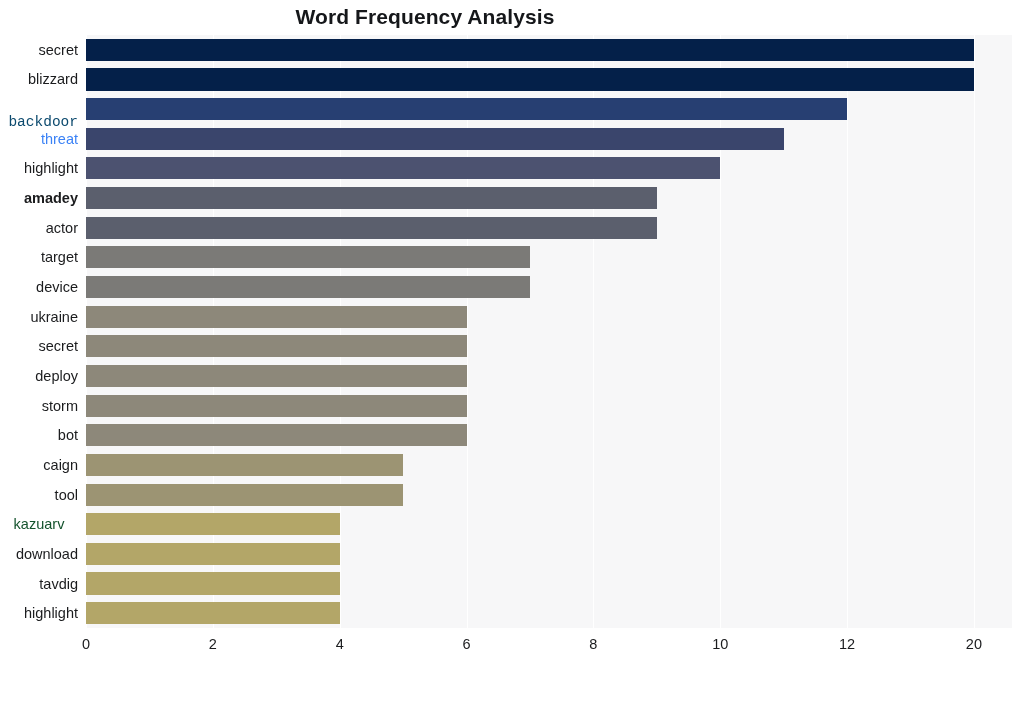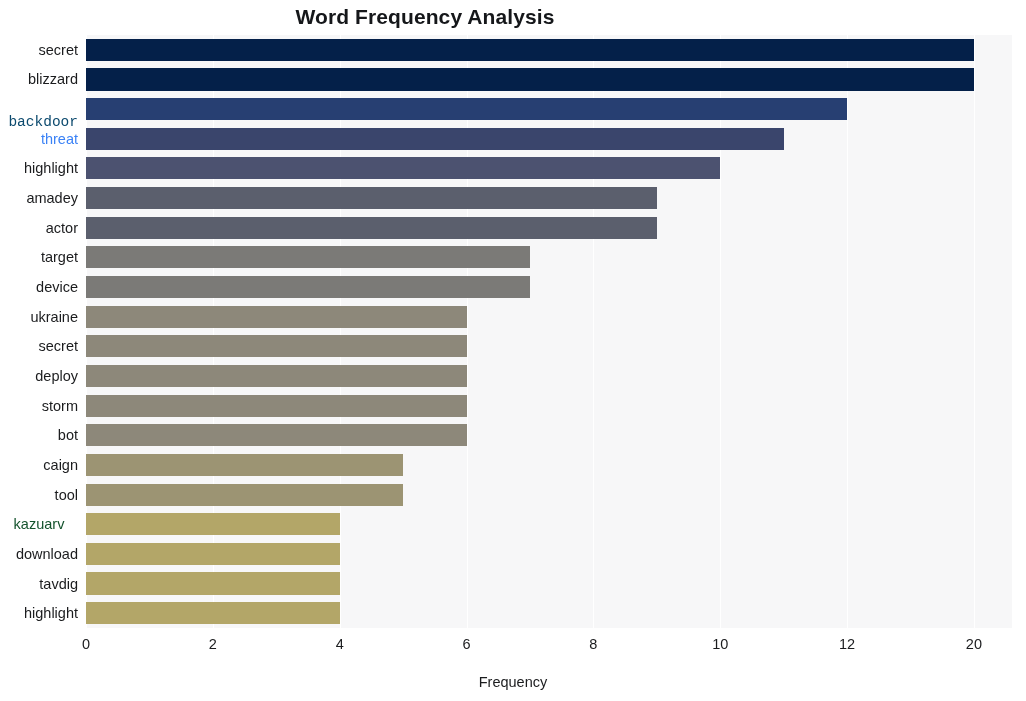--- a/index.html
+++ b/index.html
@@ -190,21 +190,21 @@
         </div>
       </div>
   </div>
 
   <div id="y-axis">
       <div class="y-tick-label" style="top: 7.825px; color: rgb(27, 28, 30);">secret</div>
       <div class="y-tick-label" style="top: 37.475px; color: rgb(27, 28, 30);">blizzard</div>
       <div class="y-tick-label" style="top: 80px; color: #0c4a6e; font-family: Liberation Mono, monospace;">backdoor</div>
       <div class="y-tick-label" style="top: 96.775px; color: #3b82f6;">threat</div>
       <div class="y-tick-label" style="top: 126.425px; color: rgb(27, 28, 30);">highlight</div>
-      <div class="y-tick-label" style="top: 156.075px; color: rgb(27, 28, 30);">amadey</div>
+      <div class="y-tick-label" style="top: 156.075px; color: rgb(27, 28, 30); font-weight: bold;">amadey</div>
       <div class="y-tick-label" style="top: 185.725px; color: rgb(27, 28, 30);">actor</div>
       <div class="y-tick-label" style="top: 215.375px; color: rgb(27, 28, 30);">target</div>
       <div class="y-tick-label" style="top: 245.025px; color: rgb(27, 28, 30);">device</div>
       <div class="y-tick-label" style="top: 274.675px; color: rgb(27, 28, 30); padding-left: 12px;">ukraine</div>
       <div class="y-tick-label" style="top: 304.325px; color: rgb(27, 28, 30);">secret</div>
       <div class="y-tick-label" style="top: 333.975px; color: rgb(27, 28, 30);">deploy</div>
       <div class="y-tick-label" style="top: 363.625px; color: rgb(27, 28, 30);">storm</div>
       <div class="y-tick-label" style="top: 393.275px; color: rgb(27, 28, 30);">bot</div>
       <div class="y-tick-label" style="top: 422.925px; color: rgb(27, 28, 30);">caign</div>
       <div class="y-tick-label" style="top: 452.575px; color: rgb(27, 28, 30);">tool</div>
@@ -218,15 +218,14 @@
       <div class="x-tick-label" style="left: 86px; color: rgb(27, 28, 30);">0</div>
       <div class="x-tick-label" style="left: 212.849px; color: rgb(27, 28, 30);">2</div>
       <div class="x-tick-label" style="left: 339.699px; color: rgb(27, 28, 30);">4</div>
       <div class="x-tick-label" style="left: 466.548px; color: rgb(27, 28, 30);">6</div>
       <div class="x-tick-label" style="left: 593.397px; color: rgb(27, 28, 30);">8</div>
       <div class="x-tick-label" style="left: 720.247px; color: rgb(27, 28, 30);">10</div>
       <div class="x-tick-label" style="left: 847.096px; color: rgb(27, 28, 30);">12</div>
       <div class="x-tick-label" style="left: 973.945px; color: rgb(27, 28, 30);">20</div>
     </div>
 
-  <div id="x-axis-title">Frequency</div>
 
 </div>
 
 </body></html>

